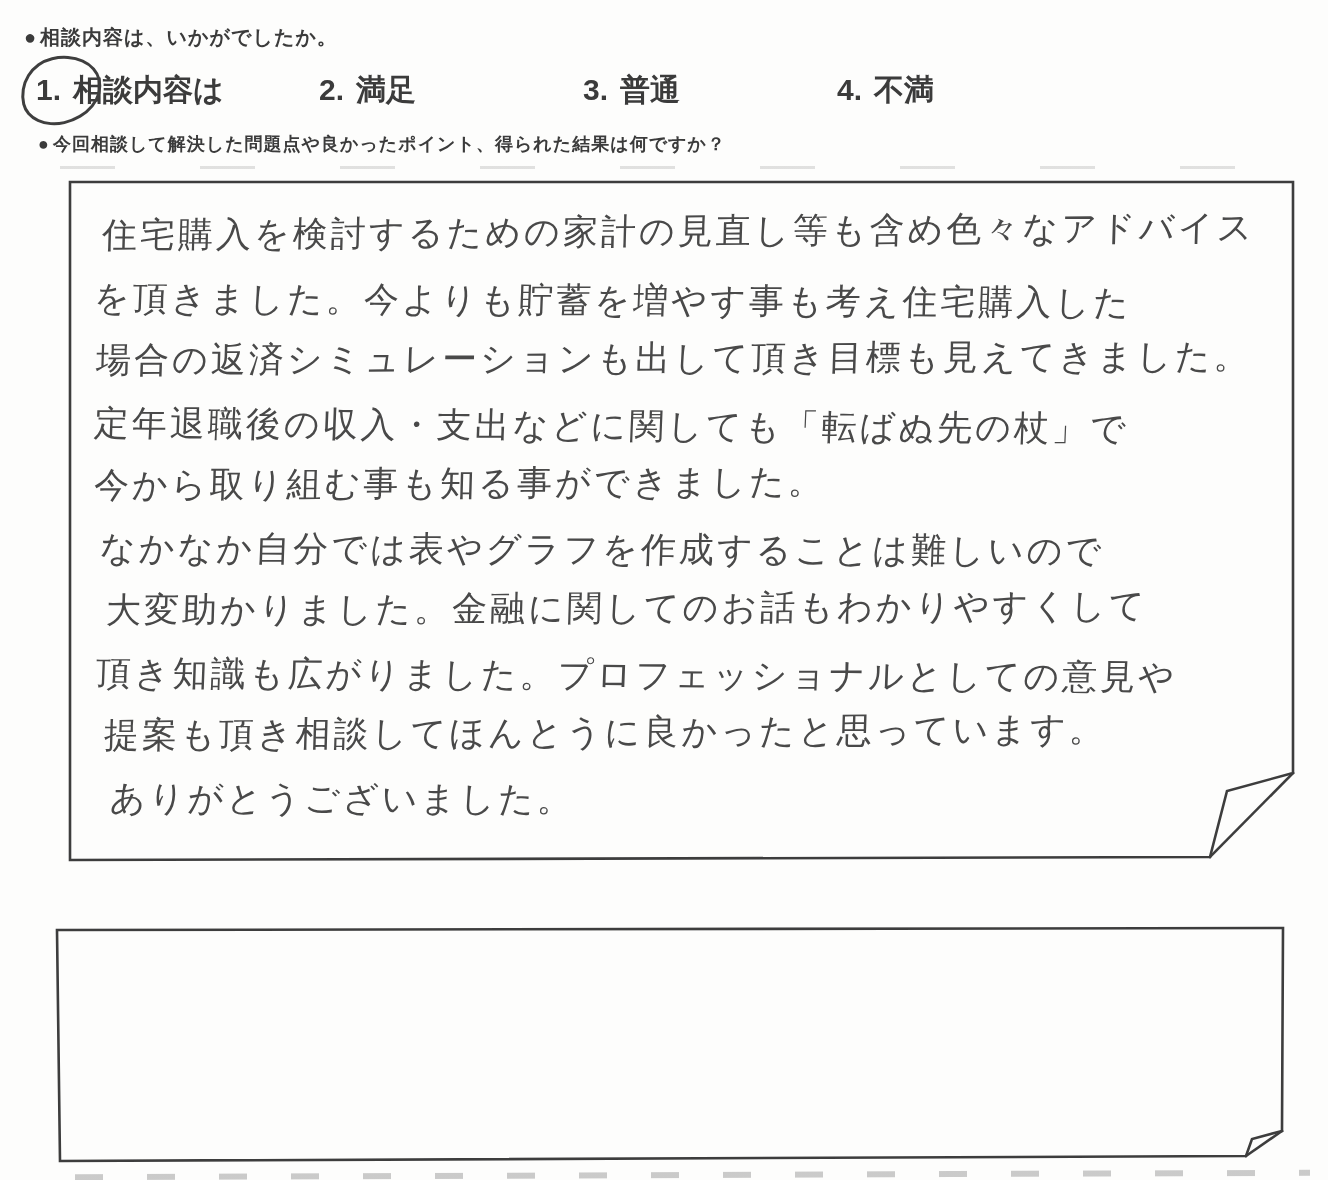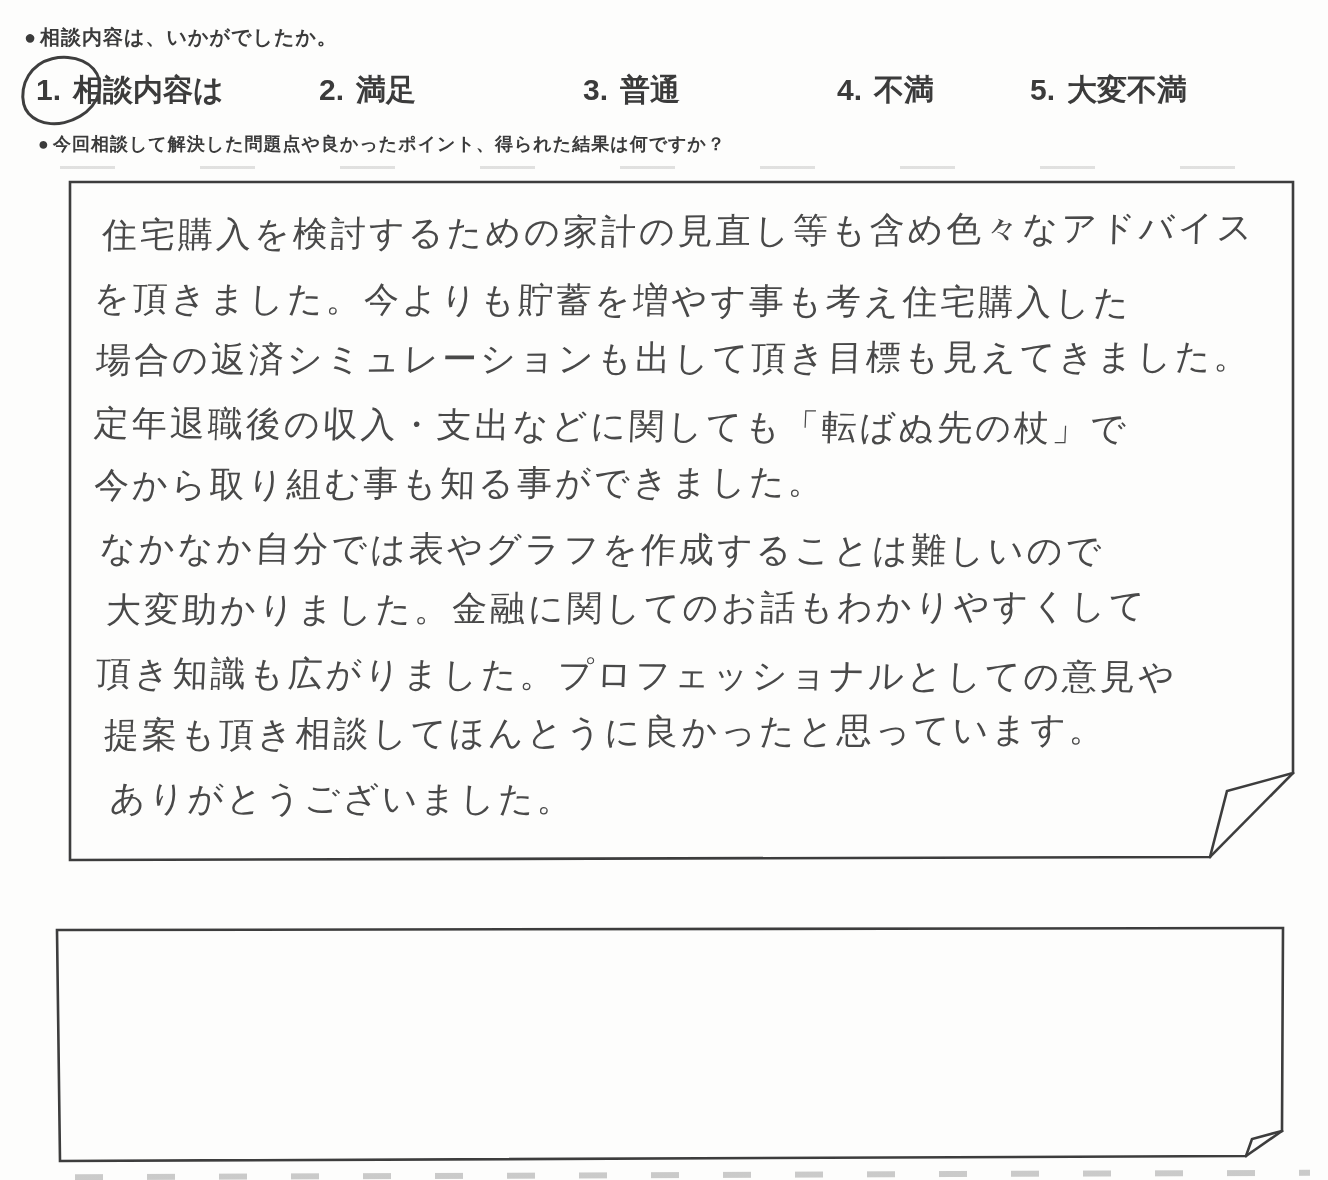--- a/index.html
+++ b/index.html
@@ -91,23 +91,20 @@
     </div>
     <div class="option" id="opt-2">
       <span class="num">2.</span><span>満足</span>
     </div>
     <div class="option" id="opt-3">
       <span class="num">3.</span><span>普通</span>
     </div>
     <div class="option" id="opt-4">
       <span class="num">4.</span><span>不満</span>
     </div>
-    <div class="option" id="opt-5">
-      <span class="num">5.</span><span>大変不満</span>
-    </div>
   </div>
 
   <div class="circle-annotation"></div>
 
   <div class="q-label" id="q2-label">
     <span class="bullet">●</span><span>今回相談して解決した問題点や良かったポイント、得られた結果は何ですか？</span>
   </div>
 
   <div class="scan-dashes-top"></div>
 

